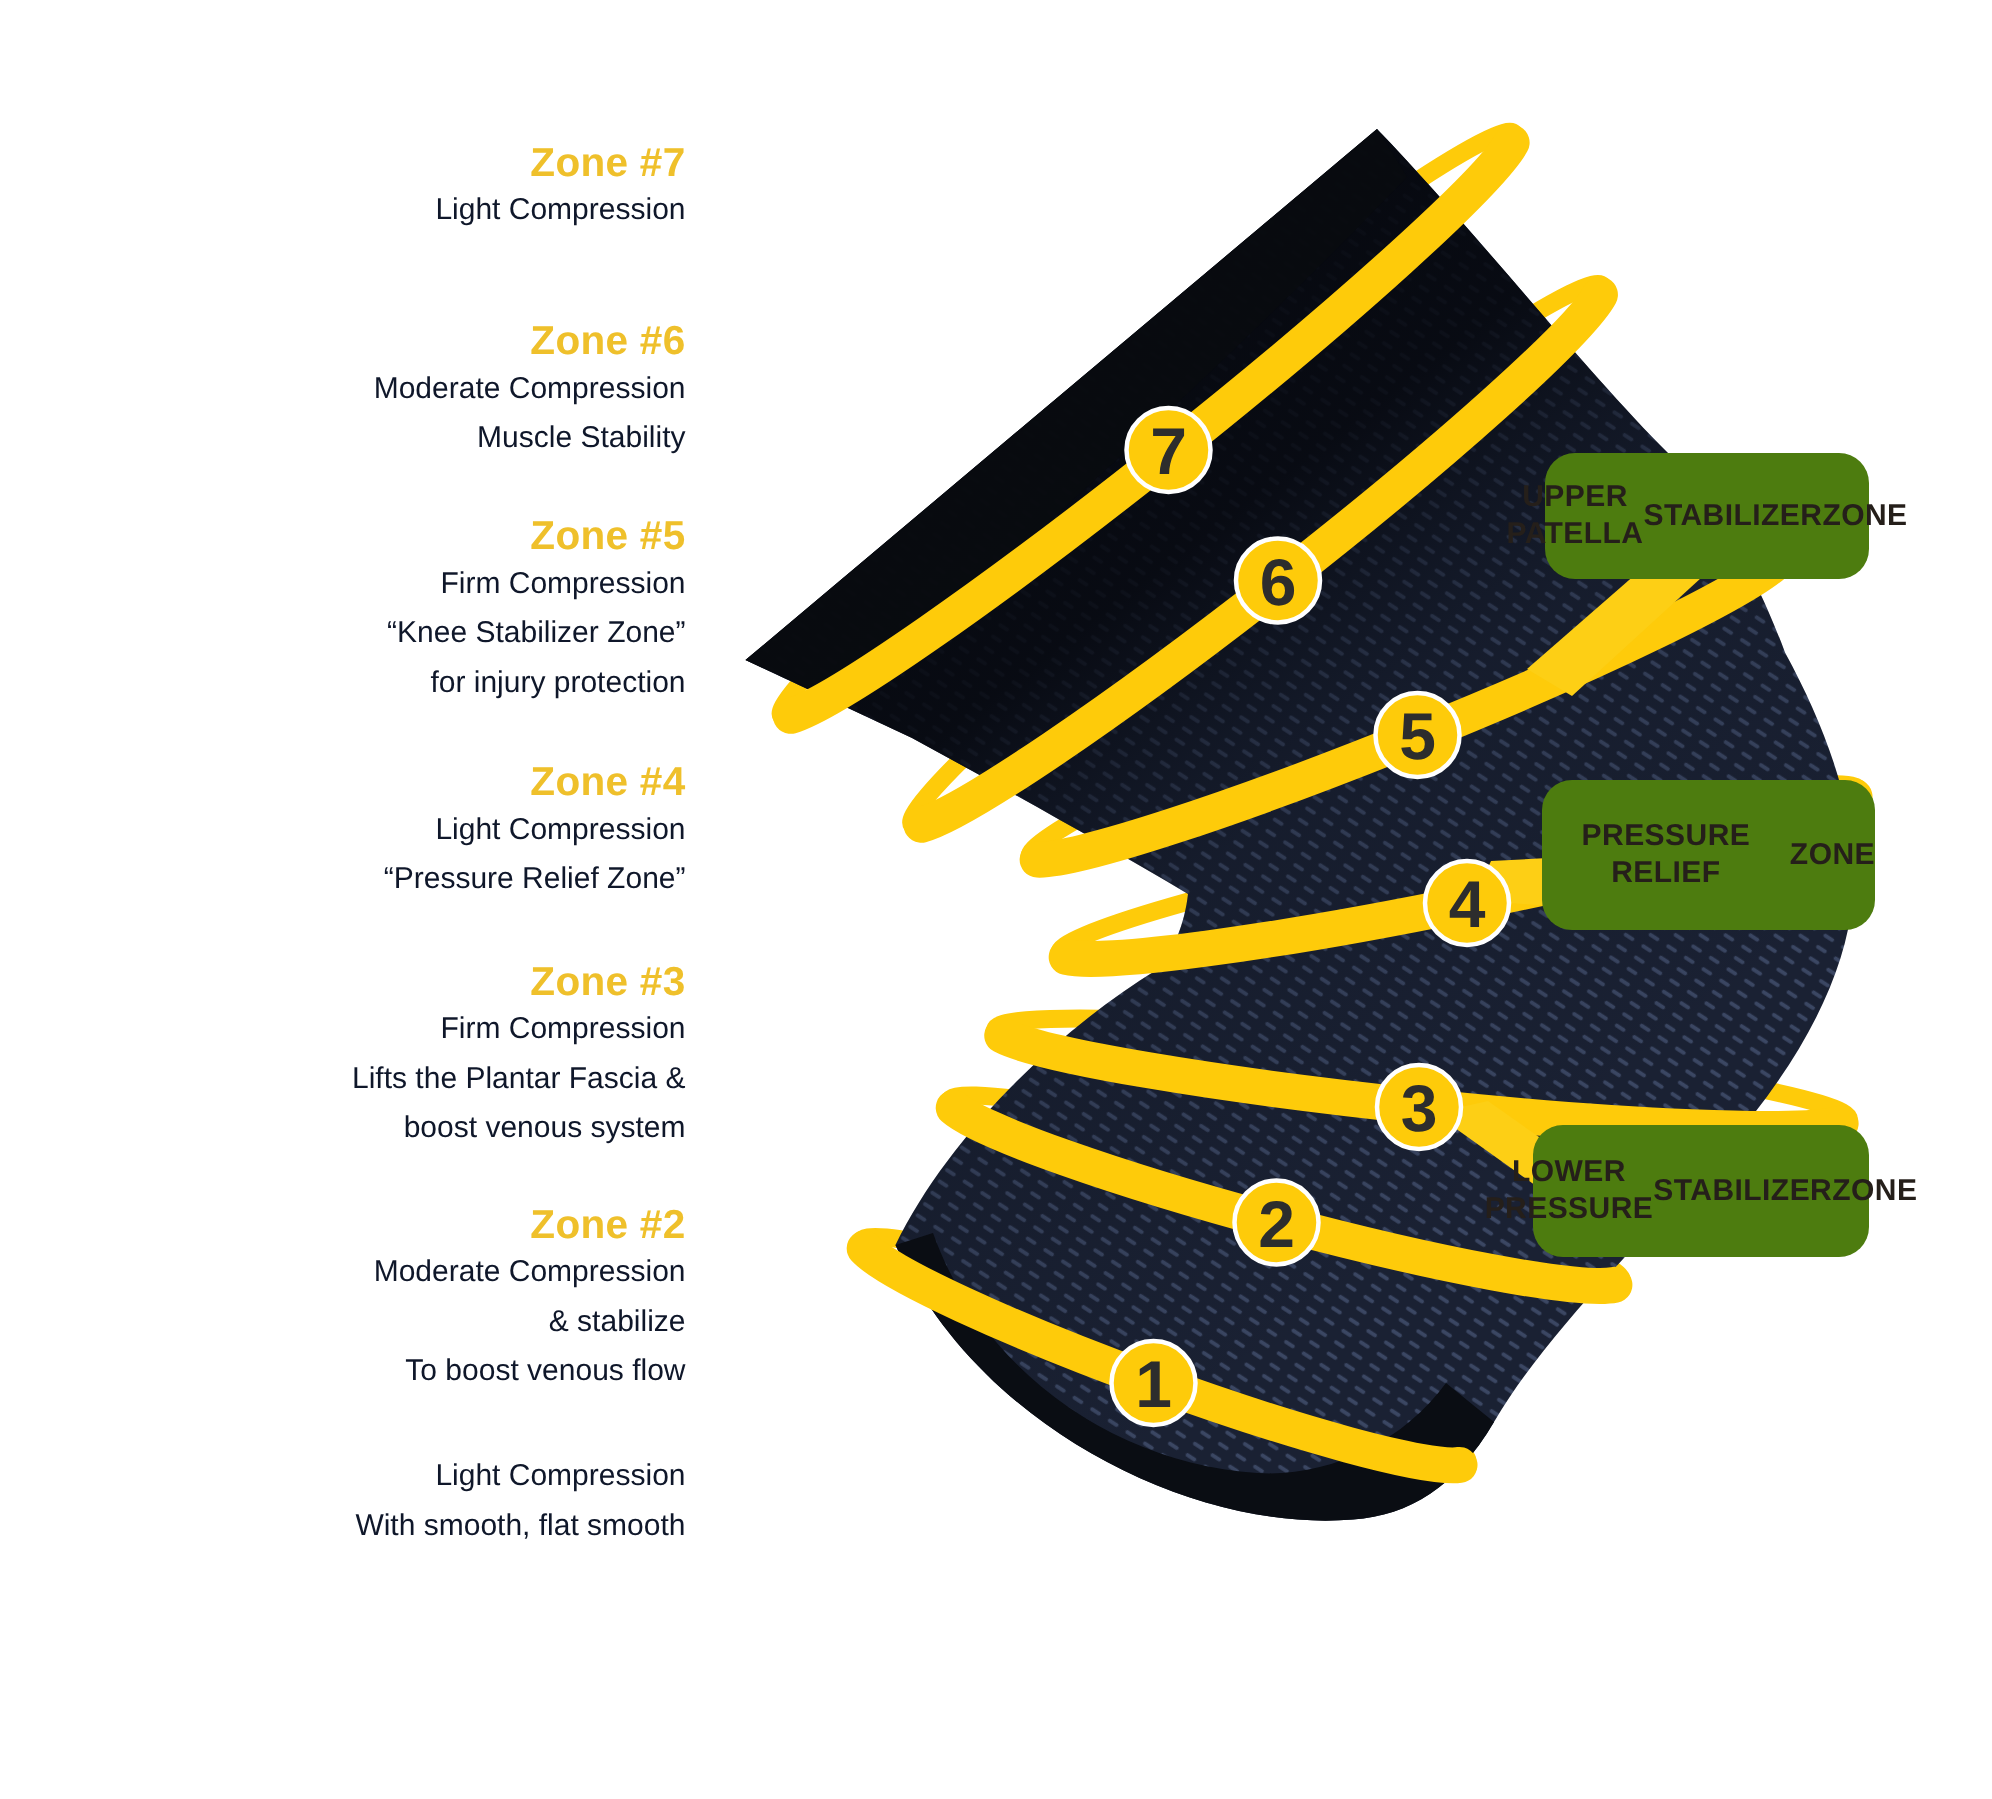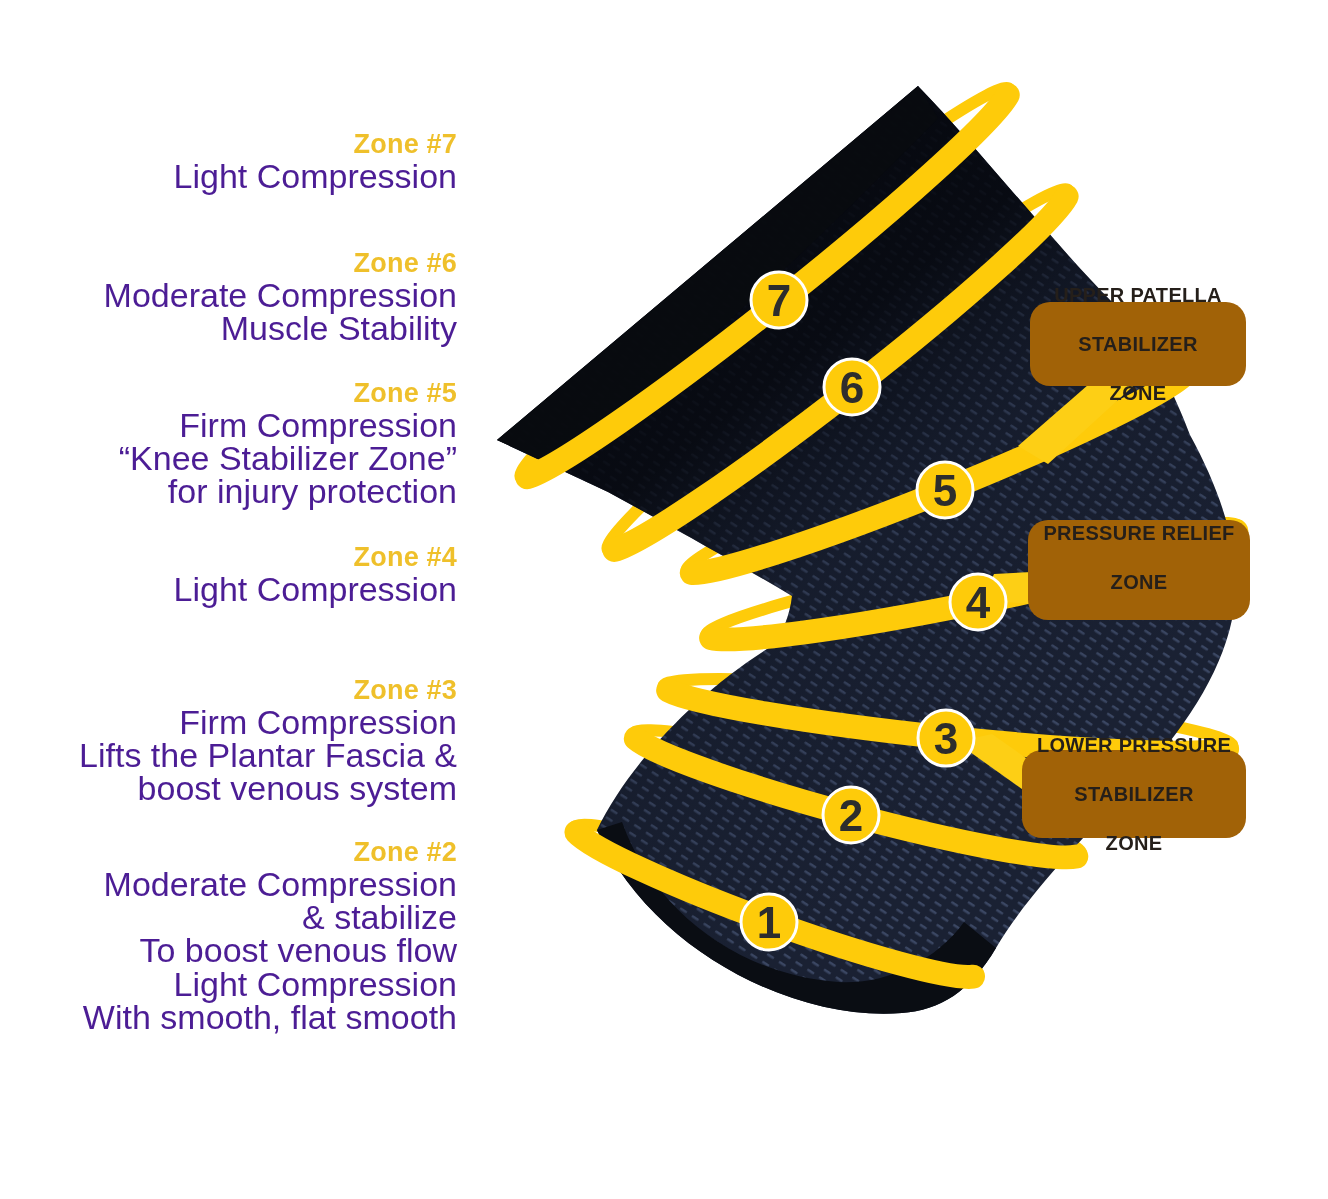--- a/index.html
+++ b/index.html
@@ -1,27 +1,27 @@
 <!DOCTYPE html>
 <html><head>
 <meta charset="utf-8">
 <style>
   html,body{margin:0;padding:0;background:#ffffff;}
   #stage{position:relative;width:1328px;height:1199px;background:#fff;overflow:hidden;
          font-family:"Liberation Sans",sans-serif;}
   
   .zone-block{position:absolute;left:0;width:457px;text-align:right;}
-  .zone-heading{font-size:27px;font-weight:bold;color:#EFC02B;line-height:32px;letter-spacing:.2px;margin-top:36px;}
-  .zone-line{font-size:34px;color:#4c1d95;line-height:33px;}
+  .zone-heading{font-size:27px;font-weight:bold;color:#EFC02B;line-height:32px;letter-spacing:.2px;}
+  .zone-line{font-size:20px;color:#0f172a;line-height:33px;}
   
   #art{position:absolute;left:0;top:0;}
   
-  .callout{position:absolute;background:#a16207;border-radius:20px;color:#251F1A;
-           display:flex;flex-direction:column;justify-content:center;align-items:center;
-           font-weight:bold;font-size:20px;line-height:25px;text-align:center;letter-spacing:.3px;gap:24px;}
+  .callout{position:absolute;background:#4d7c0f;border-radius:20px;color:#251F1A;
+           display:flex;flex-direction:row;justify-content:center;align-items:center;
+           font-weight:bold;font-size:20px;line-height:25px;text-align:center;letter-spacing:.3px;}
   .callout span{display:block;}
 </style>
 </head>
 <body>
 
 <div id="stage">
 
   <svg id="art" width="1328" height="1199" viewBox="0 0 1328 1199">
     <defs>
       <pattern id="knit" width="14" height="9" patternUnits="userSpaceOnUse" patternTransform="rotate(33)">
@@ -167,20 +167,21 @@
   </div>
   <div class="zone-block" style="top:341px">
     <div class="zone-heading">Zone #5</div>
     <div class="zone-line">Firm Compression</div>
     <div class="zone-line">“Knee Stabilizer Zone”</div>
     <div class="zone-line">for injury protection</div>
   </div>
   <div class="zone-block" style="top:505px">
     <div class="zone-heading">Zone #4</div>
     <div class="zone-line">Light Compression</div>
+    <div class="zone-line">“Pressure Relief Zone”</div>
     <div class="zone-line"></div>
   </div>
   <div class="zone-block" style="top:638px">
     <div class="zone-heading">Zone #3</div>
     <div class="zone-line">Firm Compression</div>
     <div class="zone-line">Lifts the Plantar Fascia &amp;</div>
     <div class="zone-line">boost venous system</div>
   </div>
   <div class="zone-block" style="top:800px">
     <div class="zone-heading">Zone #2</div>

